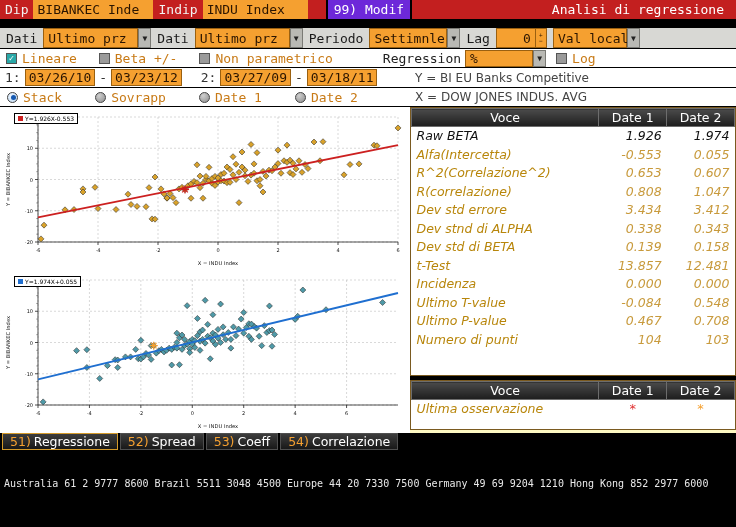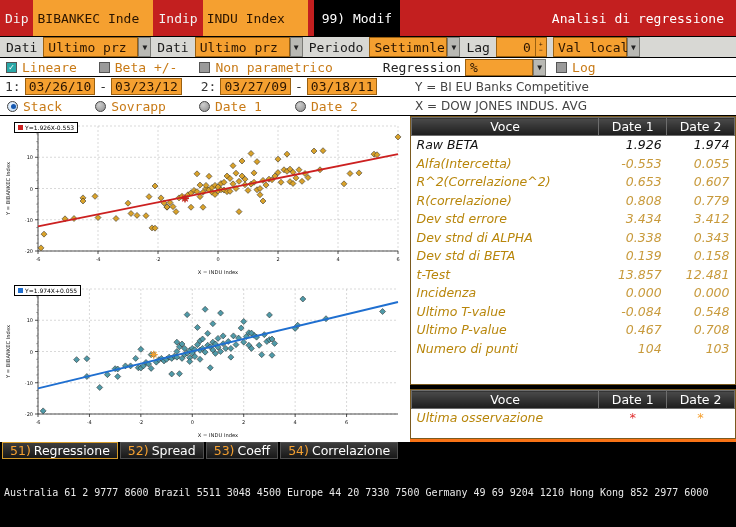--- a/index.html
+++ b/index.html
@@ -18,39 +18,39 @@
     font-size:15px; letter-spacing:0px;
   }
   .helpbar .tag { color:#2fbf2f; }
   .helpbar .midtext { color:#fff; }
   .helpbar .spacer { flex:1; }
   .helpbar .rt { color:#fff; font-size:15px; }
   .helpbar .rt b { font-weight:bold; font-size:16px; }
 
   
   .redrow {
-    height: 37px; background:#c31f1f; display:flex; align-items:stretch;
+    height: 20px; background:#c31f1f; display:flex; align-items:stretch;
     font-size:13px; color:#fff; border-bottom:1px solid #000;
   }
   .redrow .lbl { display:flex; align-items:center; padding:0 5px; color:#f3f3f3;}
   .amber {
     background:#f5a030; color:#2b1500; display:flex; align-items:center;
     padding:0 4px; font-size:13px; white-space:nowrap;
   }
   .redrow .grow { flex:1; }
   .redrow .title { display:flex; align-items:center; padding-right:12px; color:#fff; }
   .modif {
-    background:#000000; color:#fff; display:flex; align-items:center;
-    padding:0 6px; border-left:2px solid #000; border-right:2px solid #000;
+    background:#6d28d9; color:#fff; display:flex; align-items:center;
+    padding:0 6px; border-left:2px solid #000; border-right:2px solid #000;margin-left:12px;
   }
 
   
   .greyrow {
     height: 21px; background:#d8d8d4; display:flex; align-items:stretch;
-    font-size:13px; color:#222; border-bottom:1px solid #000;
+    font-size:13px; color:#222; border-bottom:1px solid #000;margin-top:8px;
   }
   .greyrow .lbl { display:flex; align-items:center; padding:0 6px; color:#1a1a1a; }
   .fld {
     background:#f5a030; color:#2b1500; display:flex; align-items:center;
     padding:0 4px; border:1px solid #9a6010; white-space:nowrap;
   }
   .fld.num { justify-content:flex-end; }
   .ddbtn {
     width:13px; background:#b9b9b4; border:1px solid #7a7a75;
     display:flex; align-items:center; justify-content:center;
@@ -106,21 +106,21 @@
   .rcir.on::after {
     content:""; position:absolute; left:2.5px; top:2.5px;
     width:5px; height:5px; border-radius:50%; background:#1558b0;
   }
   .rad .t { color:#c87a16; }
 
   
   .body { position:relative; display:flex; height:326px; background:#fff; }
   .leftpane { width:410px; background:#fff; position:relative;
               border-right:1px solid #000; }
-  .rightpane { flex:1; background:#f97316; position:relative; }
+  .rightpane { flex:1; background:#fef9c3; position:relative; }
 
   
   .chartbox { position:relative; width:410px; height:163px; background:#fff; }
   .chartbox svg { display:block; }
   .legbox {
     position:absolute; left:14px; top:6px; background:#fff;
     border:1px solid #000; padding:1px 3px;
     display:flex; align-items:center; font-size:6px; color:#000;
     font-family:"DejaVu Sans","Liberation Sans",sans-serif; white-space:nowrap;
   }
@@ -639,21 +639,21 @@
                 <td class="v">0.055</td>
               </tr>
               <tr class="tbody-row">
                 <td class="k">R^2(Correlazione^2)</td>
                 <td class="v">0.653</td>
                 <td class="v">0.607</td>
               </tr>
               <tr class="tbody-row">
                 <td class="k">R(correlazione)</td>
                 <td class="v">0.808</td>
-                <td class="v">0.779</td>
+                <td class="v">1.047</td>
               </tr>
               <tr class="tbody-row">
                 <td class="k">Dev std errore</td>
                 <td class="v">3.434</td>
                 <td class="v">3.412</td>
               </tr>
               <tr class="tbody-row">
                 <td class="k">Dev stnd di ALPHA</td>
                 <td class="v">0.338</td>
                 <td class="v">0.343</td>

